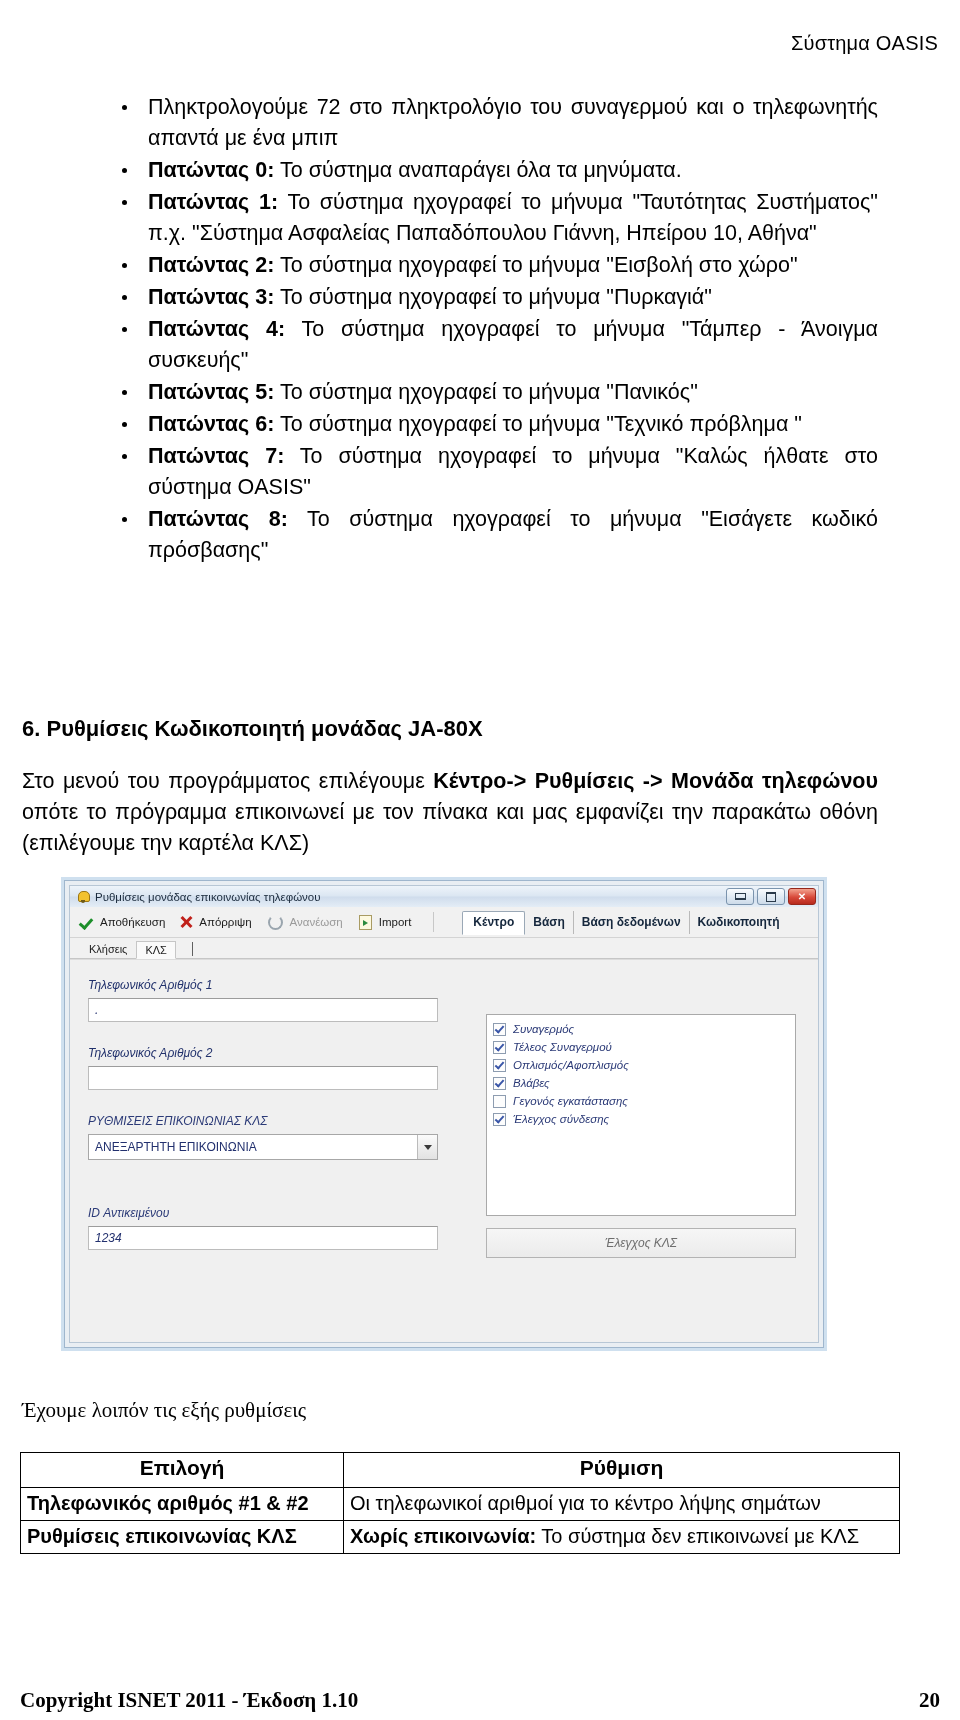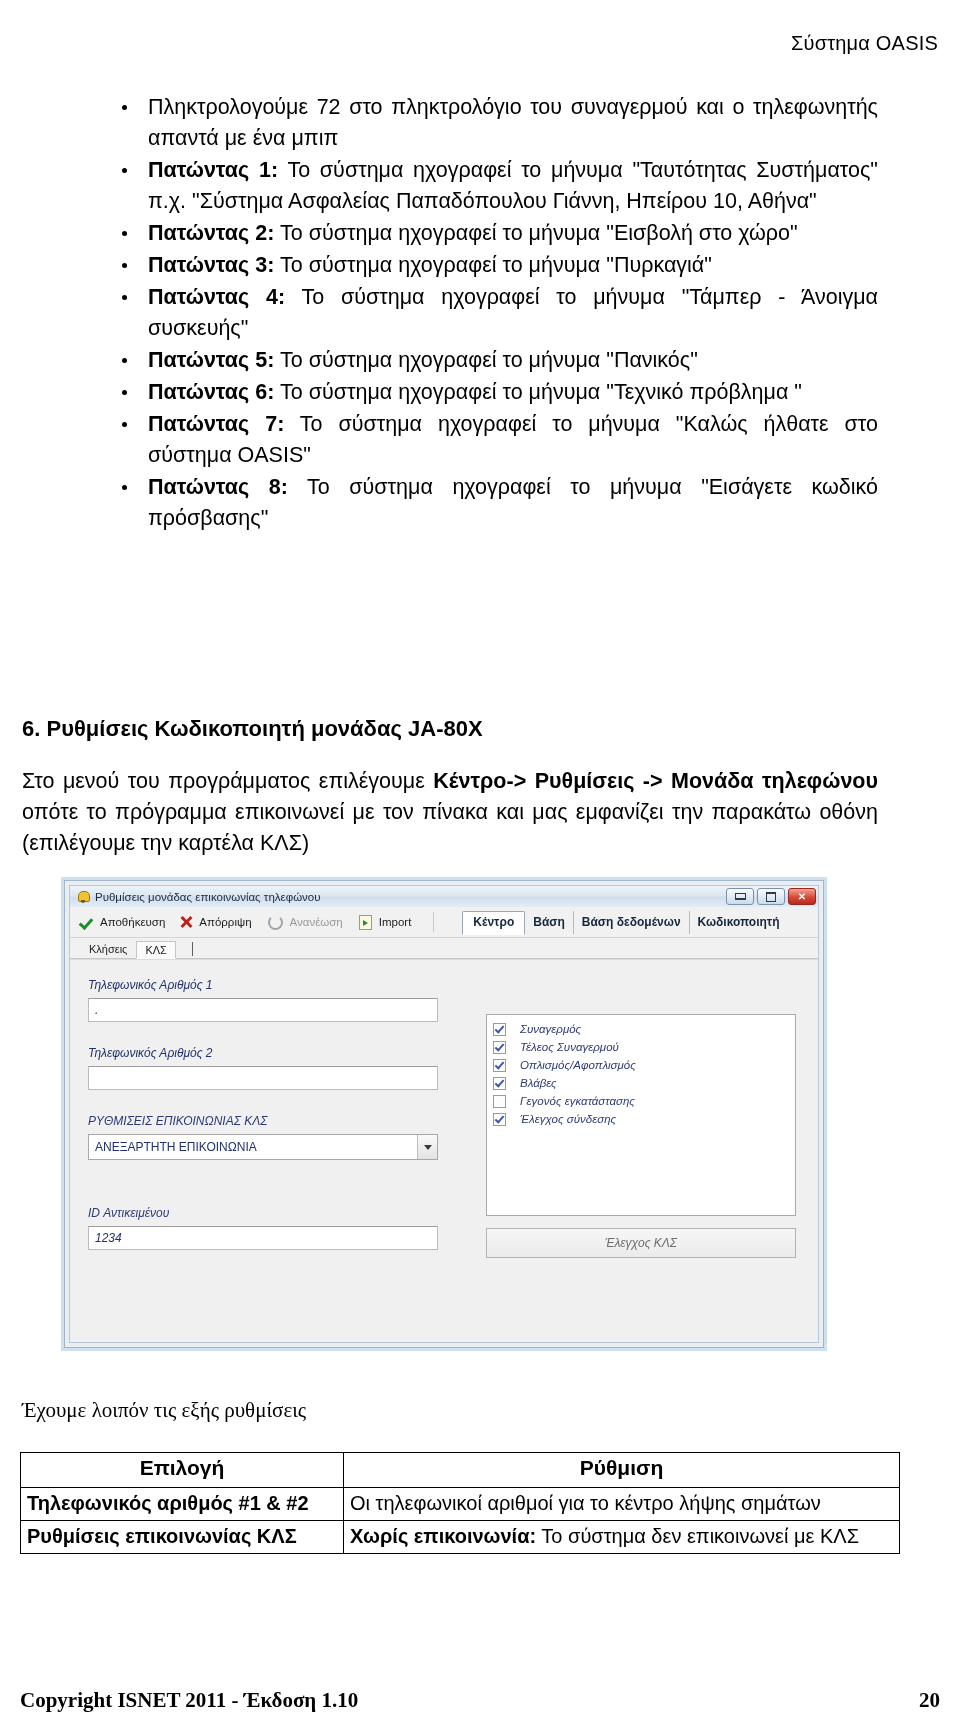--- a/index.html
+++ b/index.html
@@ -317,21 +317,21 @@
   .listbox {
     background: #ffffff;
     border: 1px solid #a9a9a9;
     height: 202px;
     padding: 5px 4px;
     box-sizing: border-box;
   }
   .lrow {
     display: flex;
     align-items: center;
-    gap: 14px;
+    gap: 7px;
     font-size: 11.5px;
     font-style: italic;
     color: #2b3a77;
     line-height: 16px;
     padding: 1px 2px;
   }
   .cbx {
     width: 11px; height: 11px;
     border: 1px solid #8d9cb0;
     background: #fdfdfd;
@@ -415,20 +415,21 @@
 </style>
 </head>
 <body>
 
 <div class="page">
 
   <div class="doc-header">Σύστημα OASIS</div>
 
   <div class="bullets">
     <div class="bullet"><b></b><span>Πληκτρολογούμε 72 στο πληκτρολόγιο του συναγερμού και ο τηλεφωνητής απαντά με ένα μπιπ</span></div>
+    <div class="bullet"><b>Πατώντας 0:</b><span> Το σύστημα αναπαράγει όλα τα μηνύματα.</span></div>
     <div class="bullet"><b>Πατώντας 1:</b><span> Το σύστημα ηχογραφεί το μήνυμα "Ταυτότητας Συστήματος" π.χ. "Σύστημα Ασφαλείας Παπαδόπουλου Γιάννη, Ηπείρου 10, Αθήνα"</span></div>
     <div class="bullet"><b>Πατώντας 2:</b><span> Το σύστημα ηχογραφεί το μήνυμα "Εισβολή στο χώρο"</span></div>
     <div class="bullet"><b>Πατώντας 3:</b><span> Το σύστημα ηχογραφεί το μήνυμα "Πυρκαγιά"</span></div>
     <div class="bullet"><b>Πατώντας 4:</b><span> Το σύστημα ηχογραφεί το μήνυμα "Τάμπερ - Άνοιγμα συσκευής"</span></div>
     <div class="bullet"><b>Πατώντας 5:</b><span> Το σύστημα ηχογραφεί το μήνυμα "Πανικός"</span></div>
     <div class="bullet"><b>Πατώντας 6:</b><span> Το σύστημα ηχογραφεί το μήνυμα "Τεχνικό πρόβλημα "</span></div>
     <div class="bullet"><b>Πατώντας 7:</b><span> Το σύστημα ηχογραφεί το μήνυμα "Καλώς ήλθατε στο σύστημα OASIS"</span></div>
     <div class="bullet"><b>Πατώντας 8:</b><span> Το σύστημα ηχογραφεί το μήνυμα "Εισάγετε κωδικό πρόσβασης"</span></div>
   </div>
 

